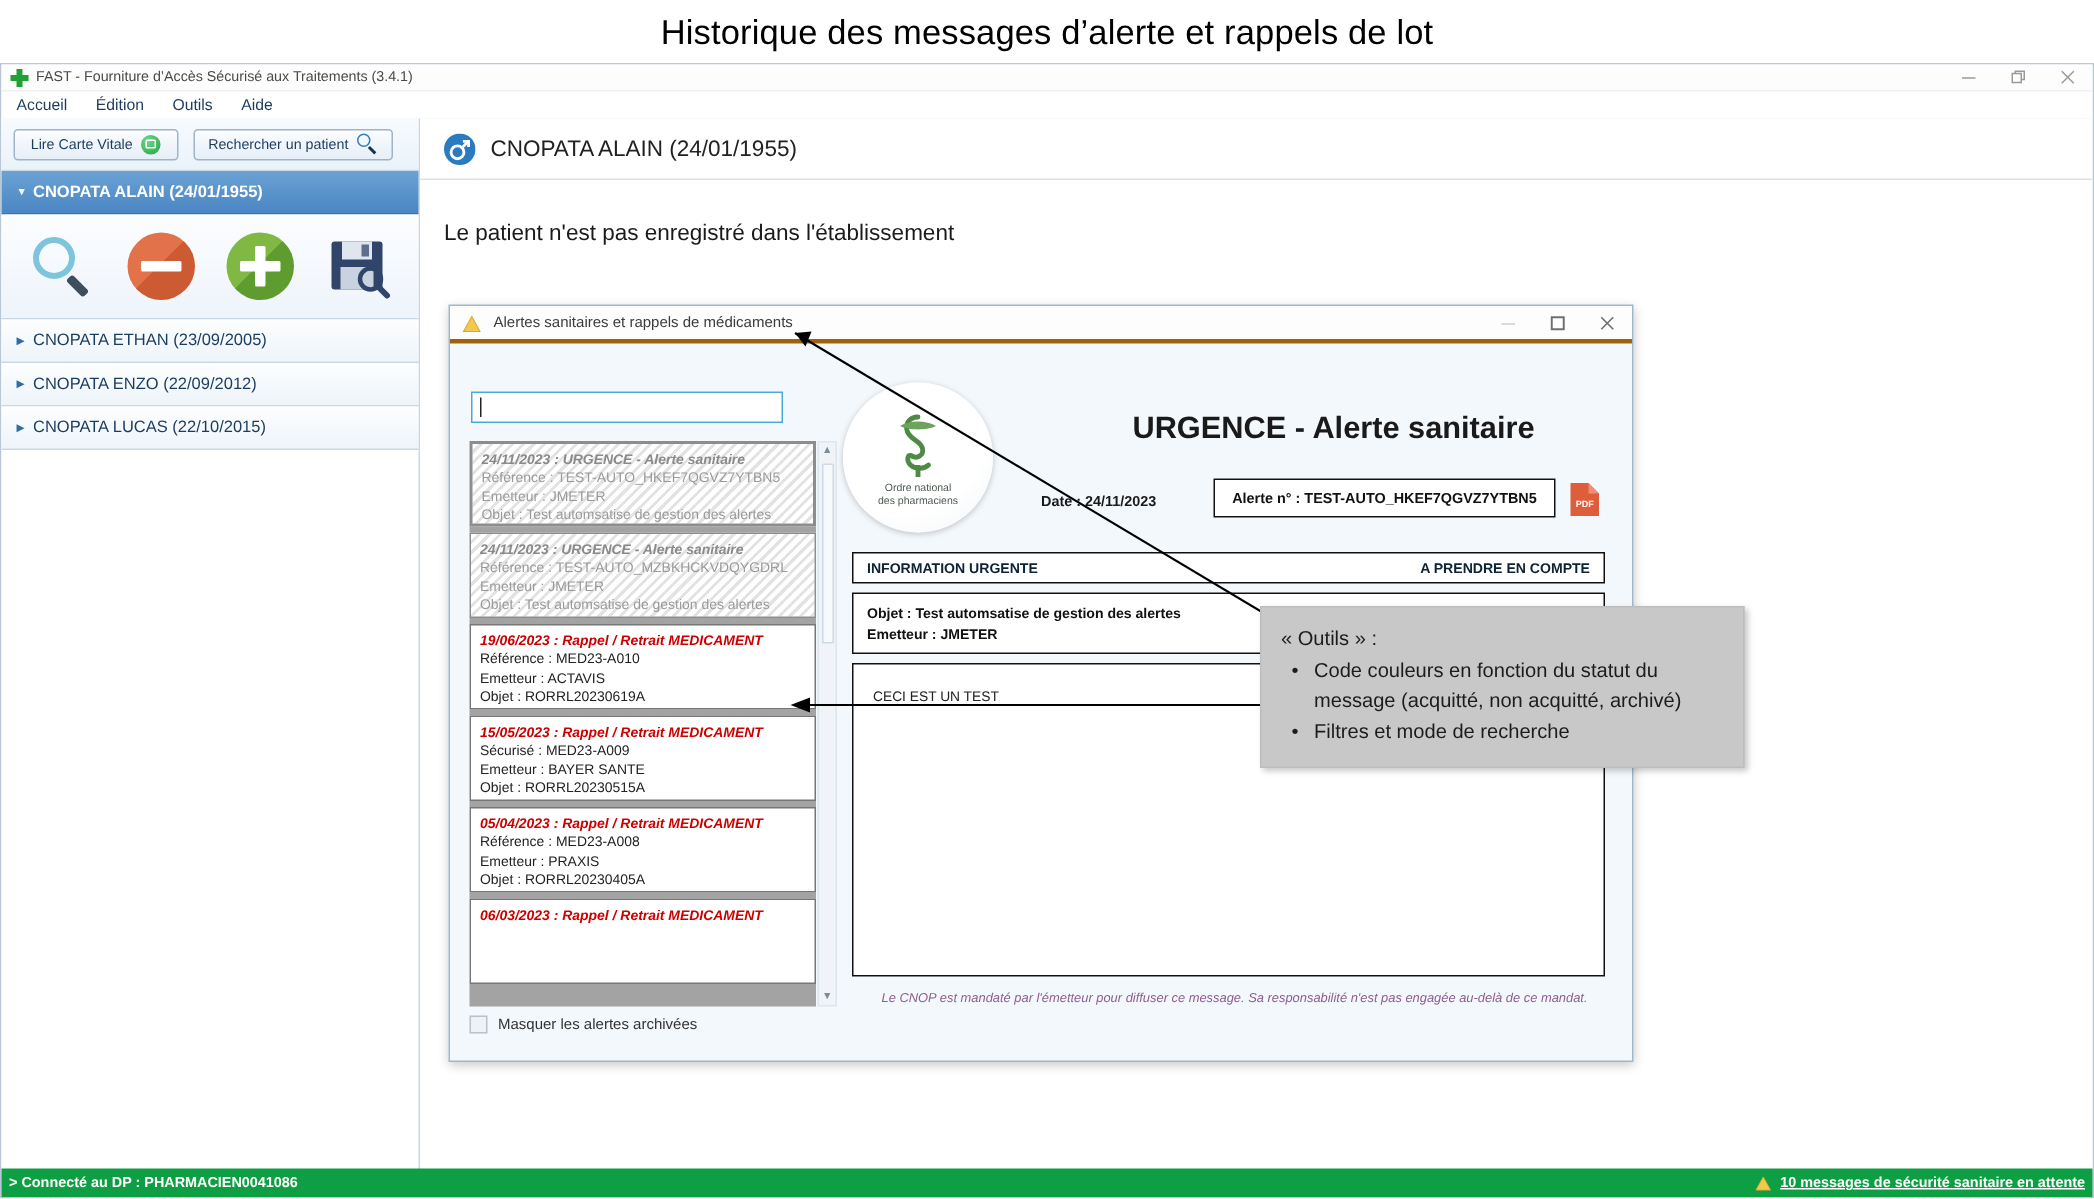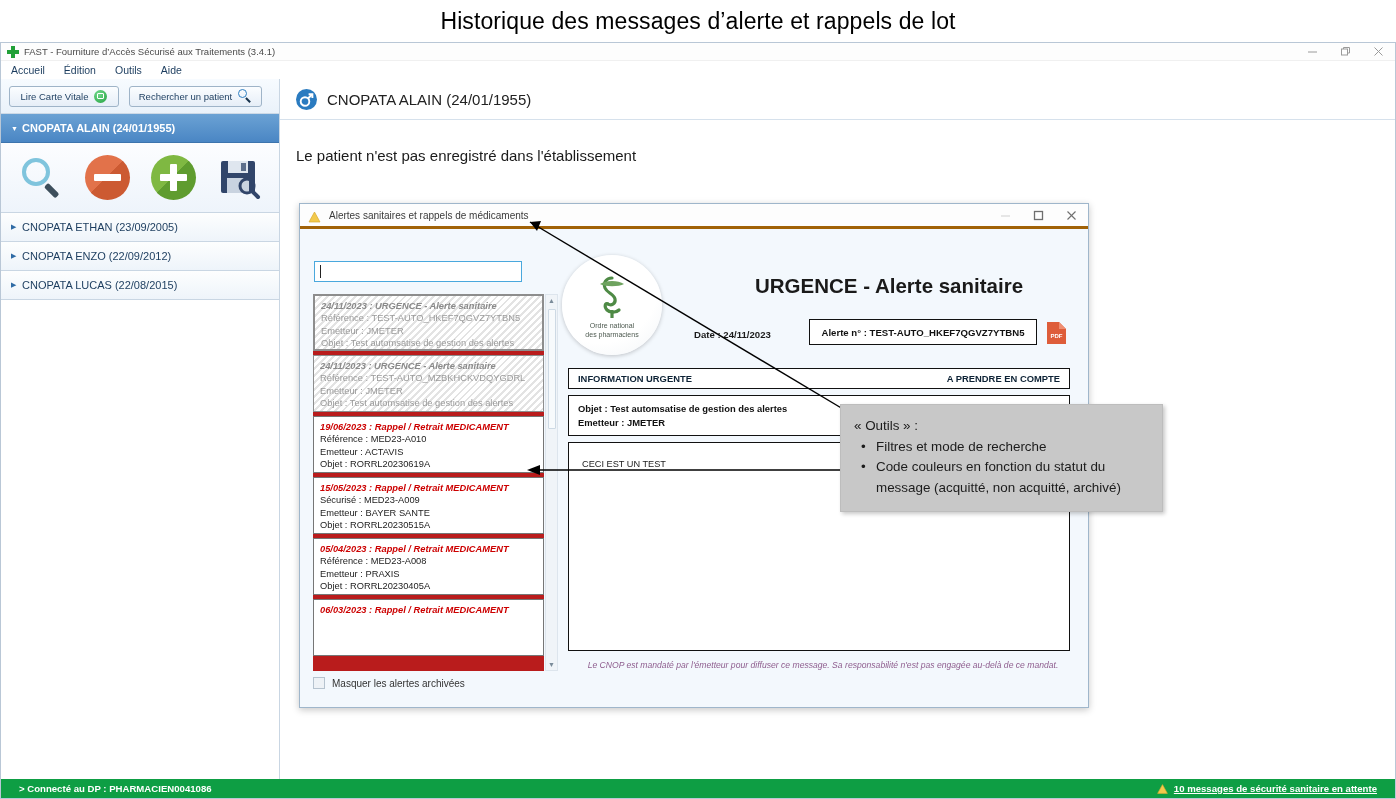--- a/index.html
+++ b/index.html
@@ -307,21 +307,21 @@
     font-size: 10px; color: #333; margin-left: 1px;
   }
 
   
   .alert-list {
     position: absolute;
     left: 13px; top: 65px;
     width: 231px;
     height: 377px;
     overflow: hidden;
-    background: #b91c1c;
+    background: #a3a3a3;
   }
   .alert-item {
     border: 1px solid #767676;
     background: #ffffff;
     padding: 4px 6px 5px 6px;
     margin-bottom: 4px;
     box-sizing: border-box;
     height: 57px;
   }
   .alert-item.current { border: 2px solid #2b2b2b; }
@@ -534,21 +534,21 @@
   
   .statusbar {
     position: absolute;
     left: 0; bottom: 0;
     width: 1394px;
     height: 19px;
     background: #0e9e44;
     display: flex;
     align-items: center;
     justify-content: space-between;
-    padding: 0 18px;
+    padding: 0 5px;
     box-sizing: border-box;
   }
   .st-left { font-size: 9.6px; font-weight: bold; color: #ffffff; }
   .st-right {
     display: flex; align-items: center; gap: 6px;
     font-size: 9.6px; font-weight: bold; color: #ffffff;
     text-decoration: underline;
   }
 </style>
 </head>
@@ -631,21 +631,21 @@
           <div class="p-row">
             <span class="p-arrow">▶</span>
             <span>CNOPATA ETHAN (23/09/2005)</span>
           </div>
           <div class="p-row">
             <span class="p-arrow">▶</span>
             <span>CNOPATA ENZO (22/09/2012)</span>
           </div>
           <div class="p-row">
             <span class="p-arrow">▶</span>
-            <span>CNOPATA LUCAS (22/08/2015)</span>
+            <span>CNOPATA LUCAS (22/10/2015)</span>
           </div>
         </div>
       </div>
 
       <div class="main">
         <div class="patient-header">
           <span class="gender-ic">
             <svg width="21" height="21" viewBox="0 0 21 21">
               <circle cx="10.5" cy="10.5" r="10.5" fill="#2a7bc0"></circle>
               <circle cx="9" cy="12.5" r="4.3" fill="none" stroke="#ffffff" stroke-width="1.9"></circle>
@@ -803,22 +803,22 @@
           </svg>
         </span>
         <span>10 messages de sécurité sanitaire en attente</span>
       </span>
     </div>
   </div>
 
   <div class="callout">
     <div class="co-line">« Outils » :</div>
     <ul class="co-bullets">
+      <li>Code couleurs en fonction du statut du message (acquitté, non acquitté, archivé)</li>
       <li>Filtres et mode de recherche</li>
-      <li>Code couleurs en fonction du statut du message (acquitté, non acquitté, archivé)</li>
     </ul>
   </div>
 
   <svg class="arrows" width="1396" height="799">
     <line x1="848" y1="412" x2="530" y2="222" stroke="#000000" stroke-width="1.4"></line>
     <polygon points="530,222 541,221 537,231" fill="#000000"></polygon>
     <line x1="848" y1="470" x2="533" y2="470" stroke="#000000" stroke-width="1.4"></line>
     <polygon points="527,470 540,465 540,475" fill="#000000"></polygon>
   </svg>
 

